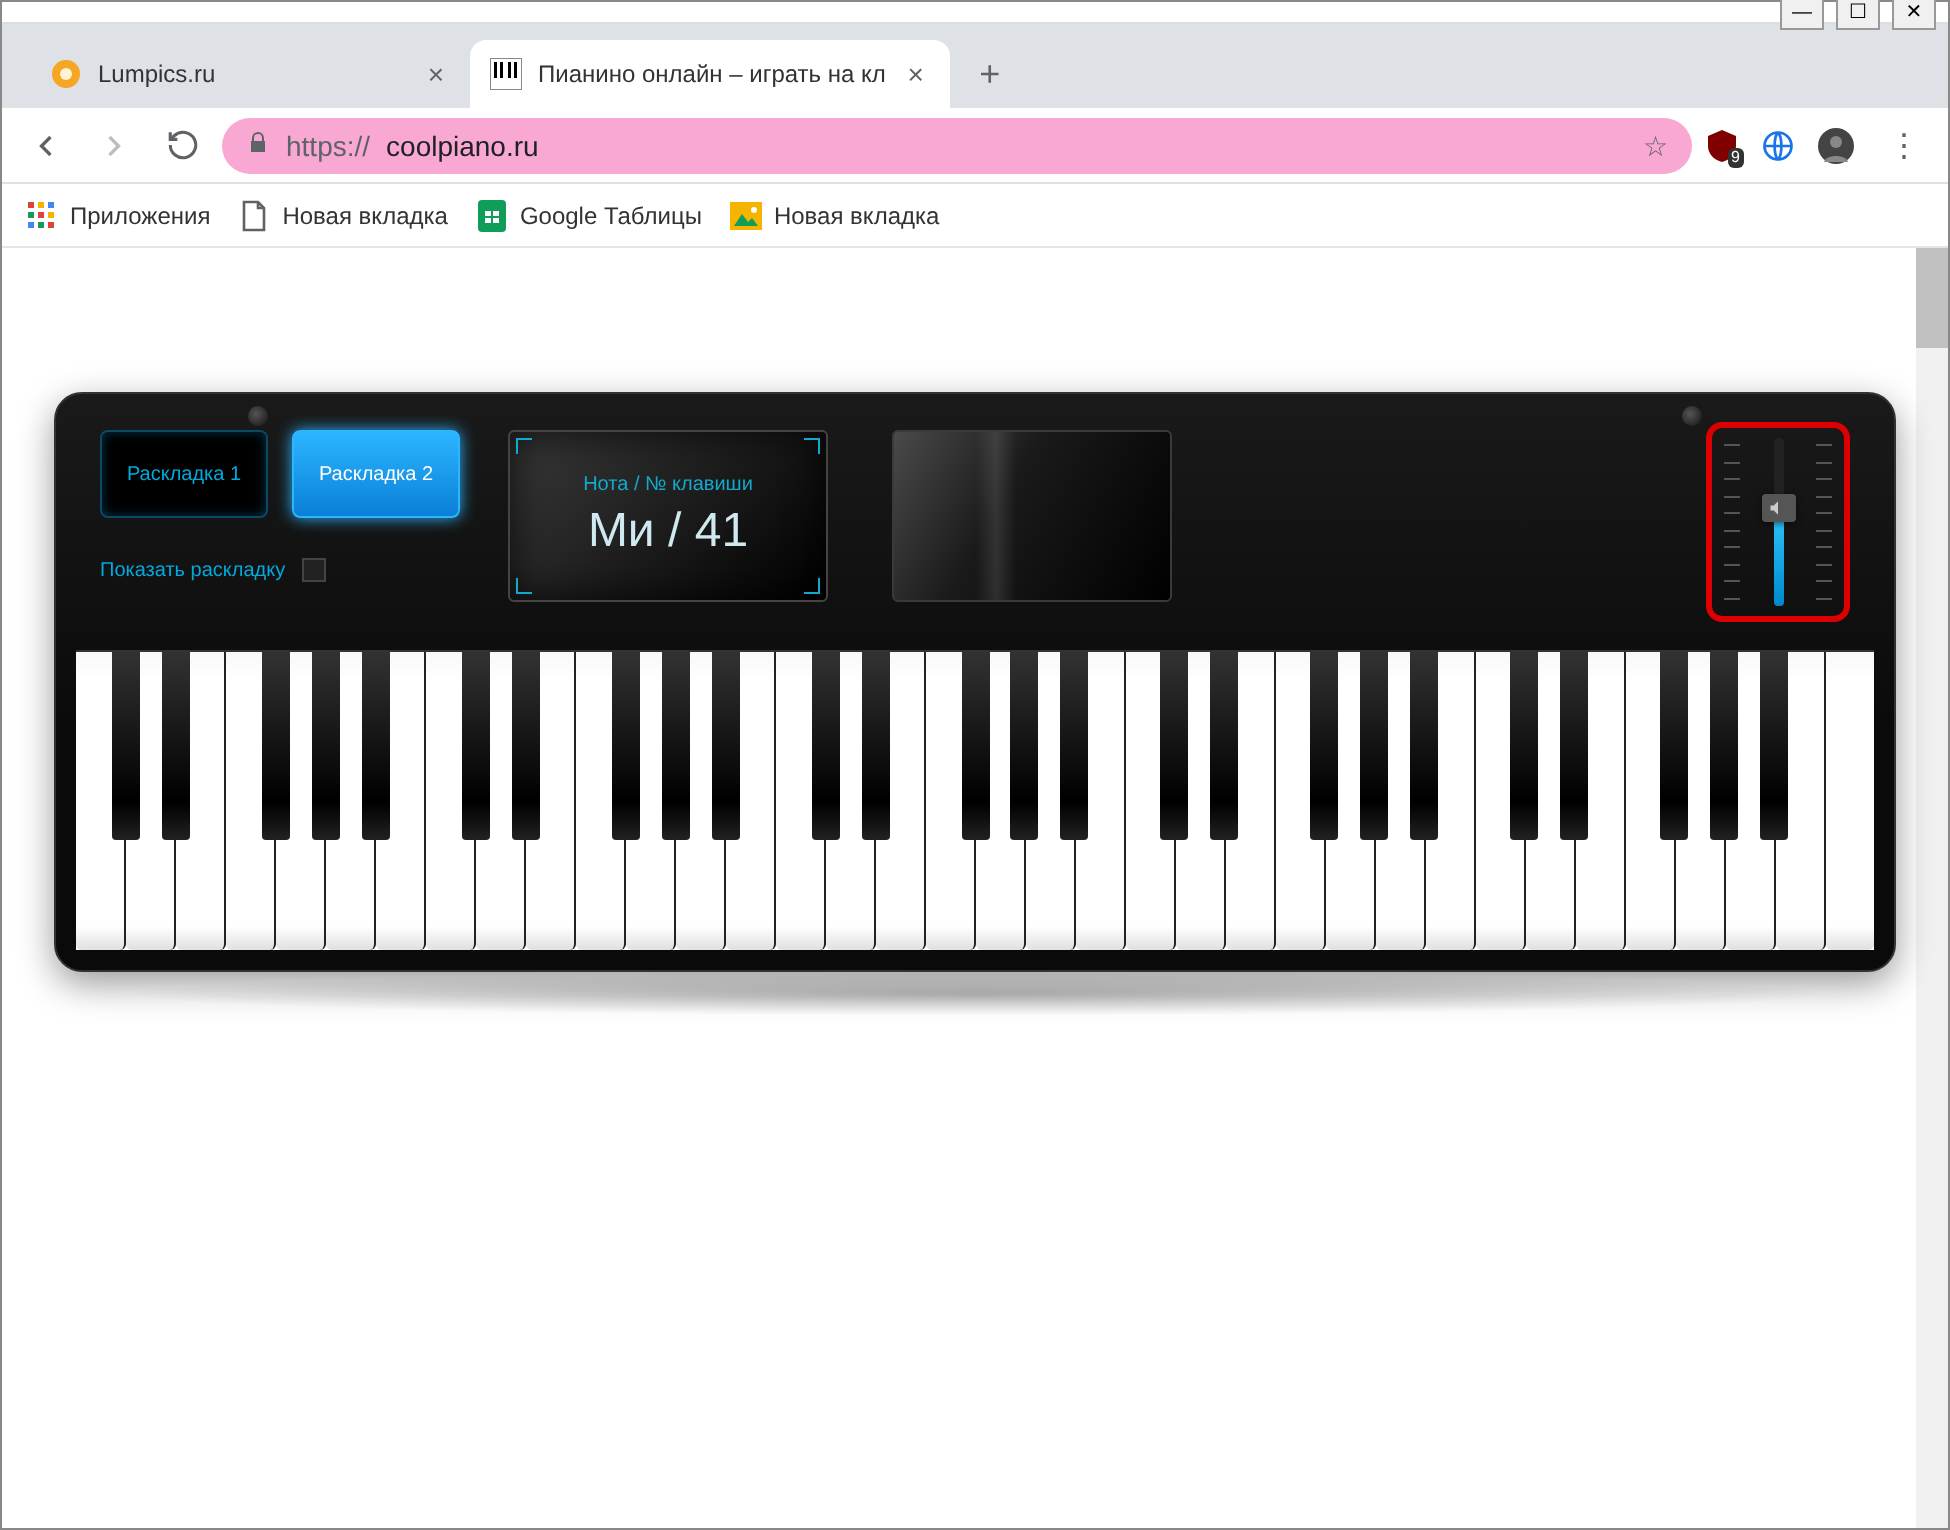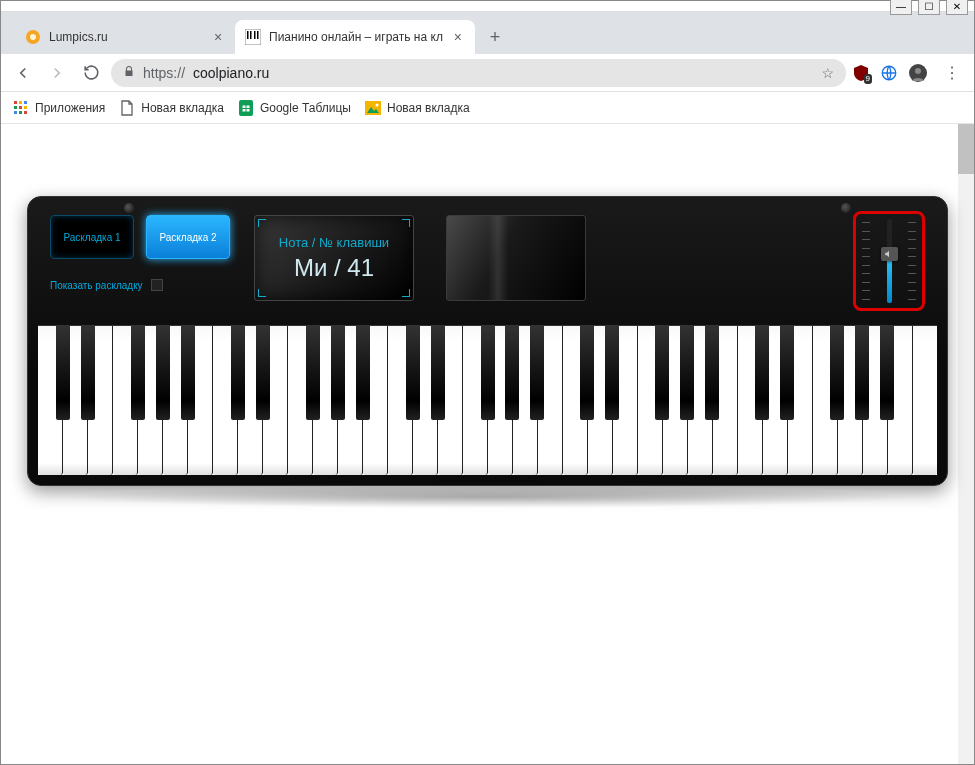--- a/index.html
+++ b/index.html
@@ -12,21 +12,21 @@
 
 .tabstrip { height: 42px; background: #dee1e6; display: flex; align-items: flex-end; padding-left: 14px; }
 .tab { height: 34px; background: #dee1e6; border-radius: 8px 8px 0 0; display: flex; align-items: center; padding: 0 10px; min-width: 220px; gap: 8px; font-size: 12px; color: #333; position: relative; }
 .tab.active { background: #ffffff; }
 .tab .favicon { width: 16px; height: 16px; display: flex; align-items: center; justify-content: center; }
 .tab .close { width: 14px; height: 14px; display: flex; align-items: center; justify-content: center; color: #5f6368; font-size: 14px; cursor: pointer; margin-left: auto; }
 .newtab { width: 28px; height: 28px; display: flex; align-items: center; justify-content: center; color: #5f6368; font-size: 18px; cursor: pointer; margin-left: 6px; margin-bottom: 3px; }
 
 .addrbar { height: 38px; background: #fff; display: flex; align-items: center; padding: 0 8px; gap: 6px; border-bottom: 1px solid #e0e0e0; }
 .nav-btn { width: 28px; height: 28px; display: flex; align-items: center; justify-content: center; color: #5f6368; cursor: pointer; border-radius: 50%; }
-.omnibox { flex: 1; height: 28px; background: #e5e5e5; border-radius: 14px; display: flex; align-items: center; padding: 0 12px; gap: 8px; font-size: 14px; color: #202124; }
+.omnibox { flex: 1; height: 28px; background: #f9a8d4; border-radius: 14px; display: flex; align-items: center; padding: 0 12px; gap: 8px; font-size: 14px; color: #202124; }
 .omnibox .lock { color: #5f6368; font-size: 12px; }
 .omnibox .star { color: #5f6368; margin-left: auto; cursor: pointer; }
 .ext-icons { display: flex; gap: 10px; align-items: center; }
 .ext-icon { width: 18px; height: 18px; position: relative; }
 .badge { position: absolute; bottom: -2px; right: -2px; background: #333; color: #fff; font-size: 8px; border-radius: 3px; padding: 0 2px; line-height: 10px; }
 
 .bookbar { height: 32px; background: #fff; display: flex; align-items: center; padding: 0 12px; gap: 14px; border-bottom: 1px solid #e5e5e5; font-size: 12px; color: #333; }
 .bookmark { display: flex; align-items: center; gap: 6px; cursor: pointer; }
 .bm-icon { width: 16px; height: 16px; display: flex; align-items: center; justify-content: center; }
 
@@ -43,21 +43,21 @@
 .layout-btns { display: flex; flex-direction: column; gap: 10px; }
 .btn-row { display: flex; gap: 12px; }
 .lay-btn { width: 84px; height: 44px; border: 1px solid #0a4a66; border-radius: 4px; display: flex; align-items: center; justify-content: center; font-size: 10px; color: #0ad; background: #000; cursor: pointer; box-shadow: inset 0 0 6px rgba(0,170,255,.3); }
 .lay-btn.active { background: linear-gradient(#2bb6ff,#0a7fd8); color: #fff; border-color: #2bb6ff; box-shadow: 0 0 8px #2bb6ff; }
 .show-layout { display: flex; align-items: flex-end; gap: 8px; color: #0ad; font-size: 10px; margin-top: 10px; }
 .show-layout .chk { width: 12px; height: 12px; background: #222; border: 1px solid #444; cursor: pointer; }
 
 .brand { font-family: 'Brush Script MT', cursive; font-style: italic; font-size: 26px; background: linear-gradient(#f0d060,#c09020); -webkit-background-clip: text; -webkit-text-fill-color: transparent; color: #d4af37; margin-top: 46px; margin-left: 6px; white-space: nowrap; text-shadow: 0 1px 2px rgba(0,0,0,.5); }
 
 .lcd { width: 160px; height: 86px; background: linear-gradient(135deg,#3a3a3a,#000); border: 1px solid #444; border-radius: 3px; position: relative; display: flex; flex-direction: column; align-items: center; justify-content: center; box-shadow: inset 0 0 20px rgba(0,0,0,.8); margin-left: 10px; }
-.lcd .note-label { font-size: 13px; color: #1ac; margin-bottom: 4px; }
+.lcd .note-label { font-size: 10px; color: #1ac; margin-bottom: 4px; }
 .lcd .note-val { font-size: 24px; color: #d0e8ef; font-family: Arial; }
 .lcd .corner { position:absolute; width:8px;height:8px; border:1px solid #1ac; }
 .lcd .c1{top:3px;left:3px;border-right:none;border-bottom:none;} .lcd .c2{top:3px;right:3px;border-left:none;border-bottom:none;} .lcd .c3{bottom:3px;left:3px;border-right:none;border-top:none;} .lcd .c4{bottom:3px;right:3px;border-left:none;border-top:none;}
 
 .screen2 { width: 140px; height: 86px; background: linear-gradient(120deg, #4a4a4a 0%, #1a1a1a 40%, #000 100%); border: 1px solid #3a3a3a; border-radius: 3px; margin-left: 18px; position: relative; }
 .screen2::before { content:""; position:absolute; top:0;left:30%; width:20px; height:100%; background: linear-gradient(90deg, transparent, rgba(200,200,200,.15), transparent);}
 
 .spacer { flex: 1; }
 .volume-box { width: 72px; height: 100px; border: 3px solid #d00; border-radius: 8px; display: flex; align-items: center; justify-content: center; position: relative; margin-top: -4px; }
 .vol-ticks { position: absolute; top: 8px; bottom: 8px; left: 6px; right: 6px; display: flex; justify-content: space-between; }

